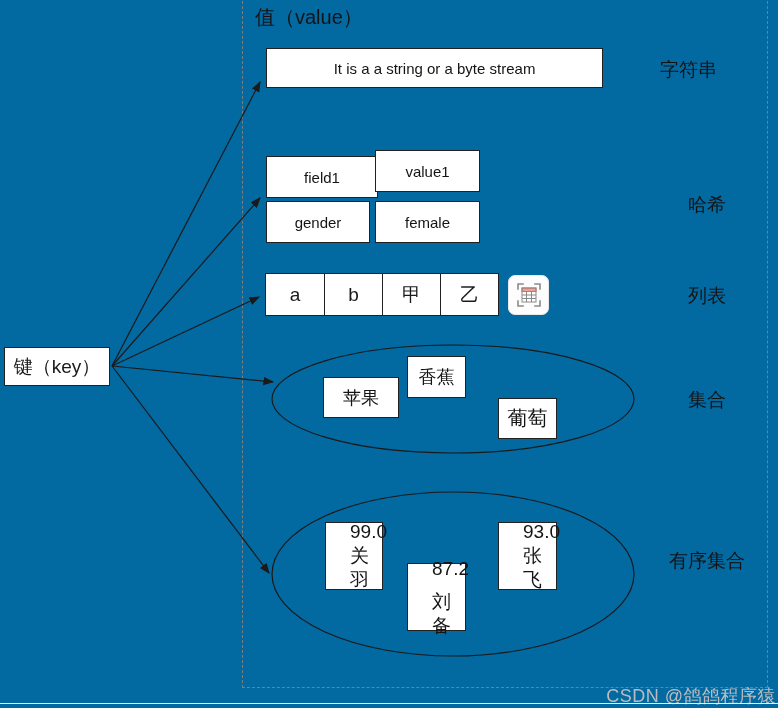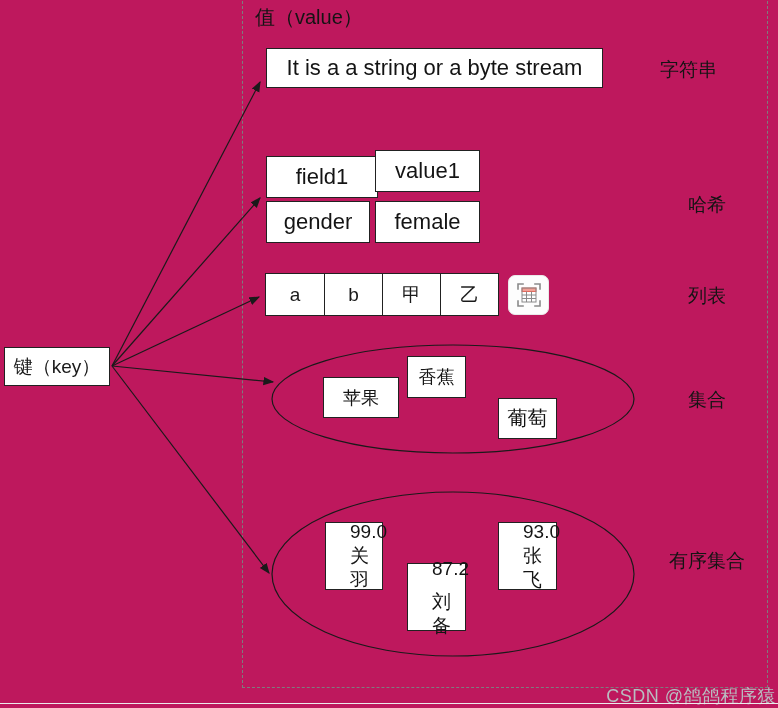--- a/index.html
+++ b/index.html
@@ -1,31 +1,31 @@
 <!DOCTYPE html>
 <html><head>
 <meta charset="utf-8">
 <style>
   html,body{margin:0;padding:0;background:#ffffff;}
   .canvas{
-    position:relative;width:778px;height:708px;background:#be185d;overflow:hidden;
+    position:relative;width:778px;height:708px;background:#0369a1;overflow:hidden;
     font-family:"Liberation Sans","DejaVu Sans",sans-serif;color:#1a1a1a;
   }
   .layer{position:absolute;left:0;top:0;width:778px;height:708px;}
   .dashed-frame{
     position:absolute;left:242px;top:-14px;width:524px;height:700px;
     border:1.5px dashed #7d7d7d;
   }
   .region-title{
     position:absolute;left:255px;top:4px;font-size:20px;color:#141414;
   }
   .dbox{
     position:absolute;border:1.4px solid #212121;background:#ffffff;
     display:flex;align-items:center;justify-content:center;
-    font-size:22px;color:#141414;box-sizing:border-box;
+    font-size:15px;color:#141414;box-sizing:border-box;
   }
   .string-box{left:266px;top:48px;width:337px;height:40px;}
   .hash-f1{left:266px;top:156px;width:112px;height:42px;align-items:center;}
   .hash-v1{left:375px;top:150px;width:105px;height:42px;}
   .hash-f2{left:266px;top:201px;width:104px;height:42px;}
   .hash-v2{left:375px;top:201px;width:105px;height:42px;}
   .list-row{
     position:absolute;left:265px;top:273px;height:43px;display:flex;
     border:1.4px solid #212121;background:#fff;box-sizing:border-box;
   }

